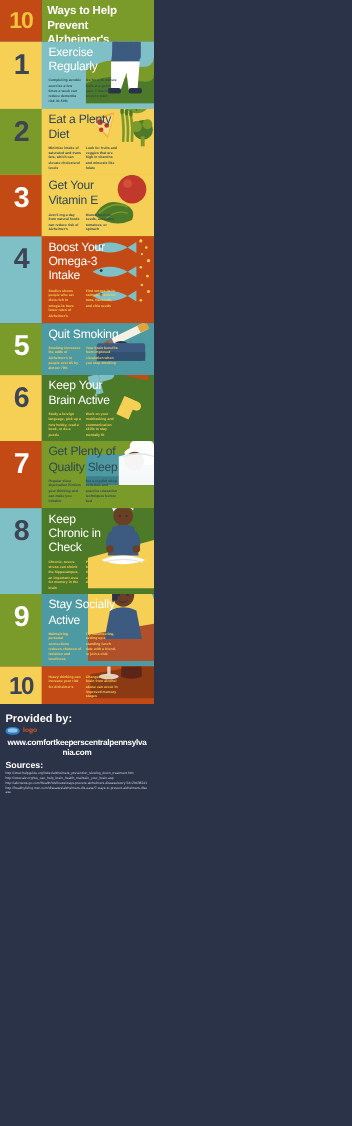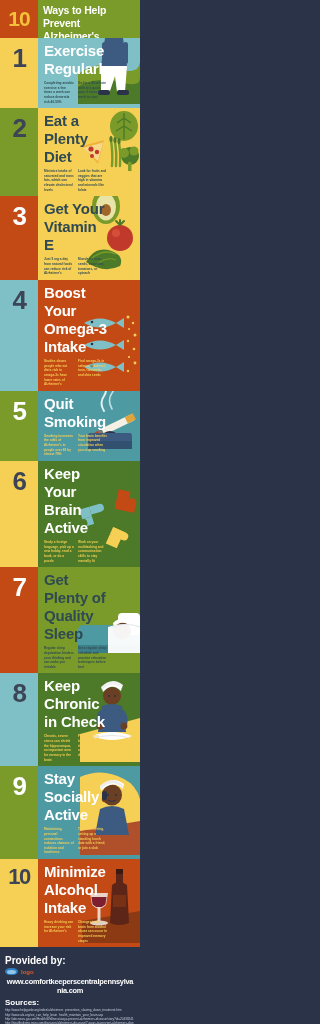--- a/index.html
+++ b/index.html
@@ -37,21 +37,21 @@
     font-size:26px; font-weight:bold;
     display:flex; align-items:flex-start; justify-content:center;
     padding-top:5px; letter-spacing:-1.5px;
   }
   .tip-num.ten { font-size:22px; }
   .tip-body {
     flex:1; position:relative; overflow:hidden;
     padding:4px 4px 4px 6px;
   }
   .tip-title {
-    font-size:15px; font-weight:bold; line-height:1.2;
+    font-size:11px; font-weight:normal; line-height:1.2;
     letter-spacing:-0.2px; position:relative; z-index:3;
     max-width:64px;
   }
   .tip-facts {
     display:flex; gap:4px; margin-top:3px;
     position:relative; z-index:3;
   }
   .fact {
     font-size:3.1px; line-height:1.5; font-weight:bold;
     max-width:46px; letter-spacing:0.05px;
@@ -341,21 +341,20 @@
     <path d="M0 58 L58 48 L58 80 L0 80Z" fill="#8c3a14"></path>
     <rect x="34" y="6" width="7" height="16" fill="#5c2517"></rect>
     <path d="M30 22 q7 -6 15 0 l2 38 q-10 4 -19 0Z" fill="#5c2517"></path>
     <rect x="34" y="6" width="7" height="5" fill="#3d1810"></rect>
     <rect x="31" y="32" width="13" height="12" fill="#8c3a14" opacity="0.6"></rect>
     <path d="M8 30 h18 l-2 12 q-7 7 -14 0Z" fill="#f0ece4" opacity="0.85"></path>
     <path d="M9.4 34 h15.2 l-1.2 7.4 q-6.4 6 -12.8 0Z" fill="#7d1f2e"></path>
     <rect x="15.5" y="44" width="3" height="14" fill="#f0ece4" opacity="0.85"></rect>
     <ellipse cx="17" cy="60" rx="9" ry="2.6" fill="#f0ece4" opacity="0.85"></ellipse>
   </svg></div>
-          <div class="tip-title" style="color: rgb(255, 255, 255);">Minimize Alcohol Intake</div>
           <div class="tip-facts">
             <div class="fact narrow" style="color: rgb(246, 207, 85);">Heavy drinking can increase your risk for Alzheimer's</div>
             <div class="fact narrow" style="color: rgb(246, 207, 85);">Changes in the brain from alcohol abuse can occur in improved memory stages</div>
           </div>
         </div>
       </div>
     </div>
 
   <div class="footer" style="background: rgb(43, 51, 72);">
     <div class="provided">Provided by:</div>

